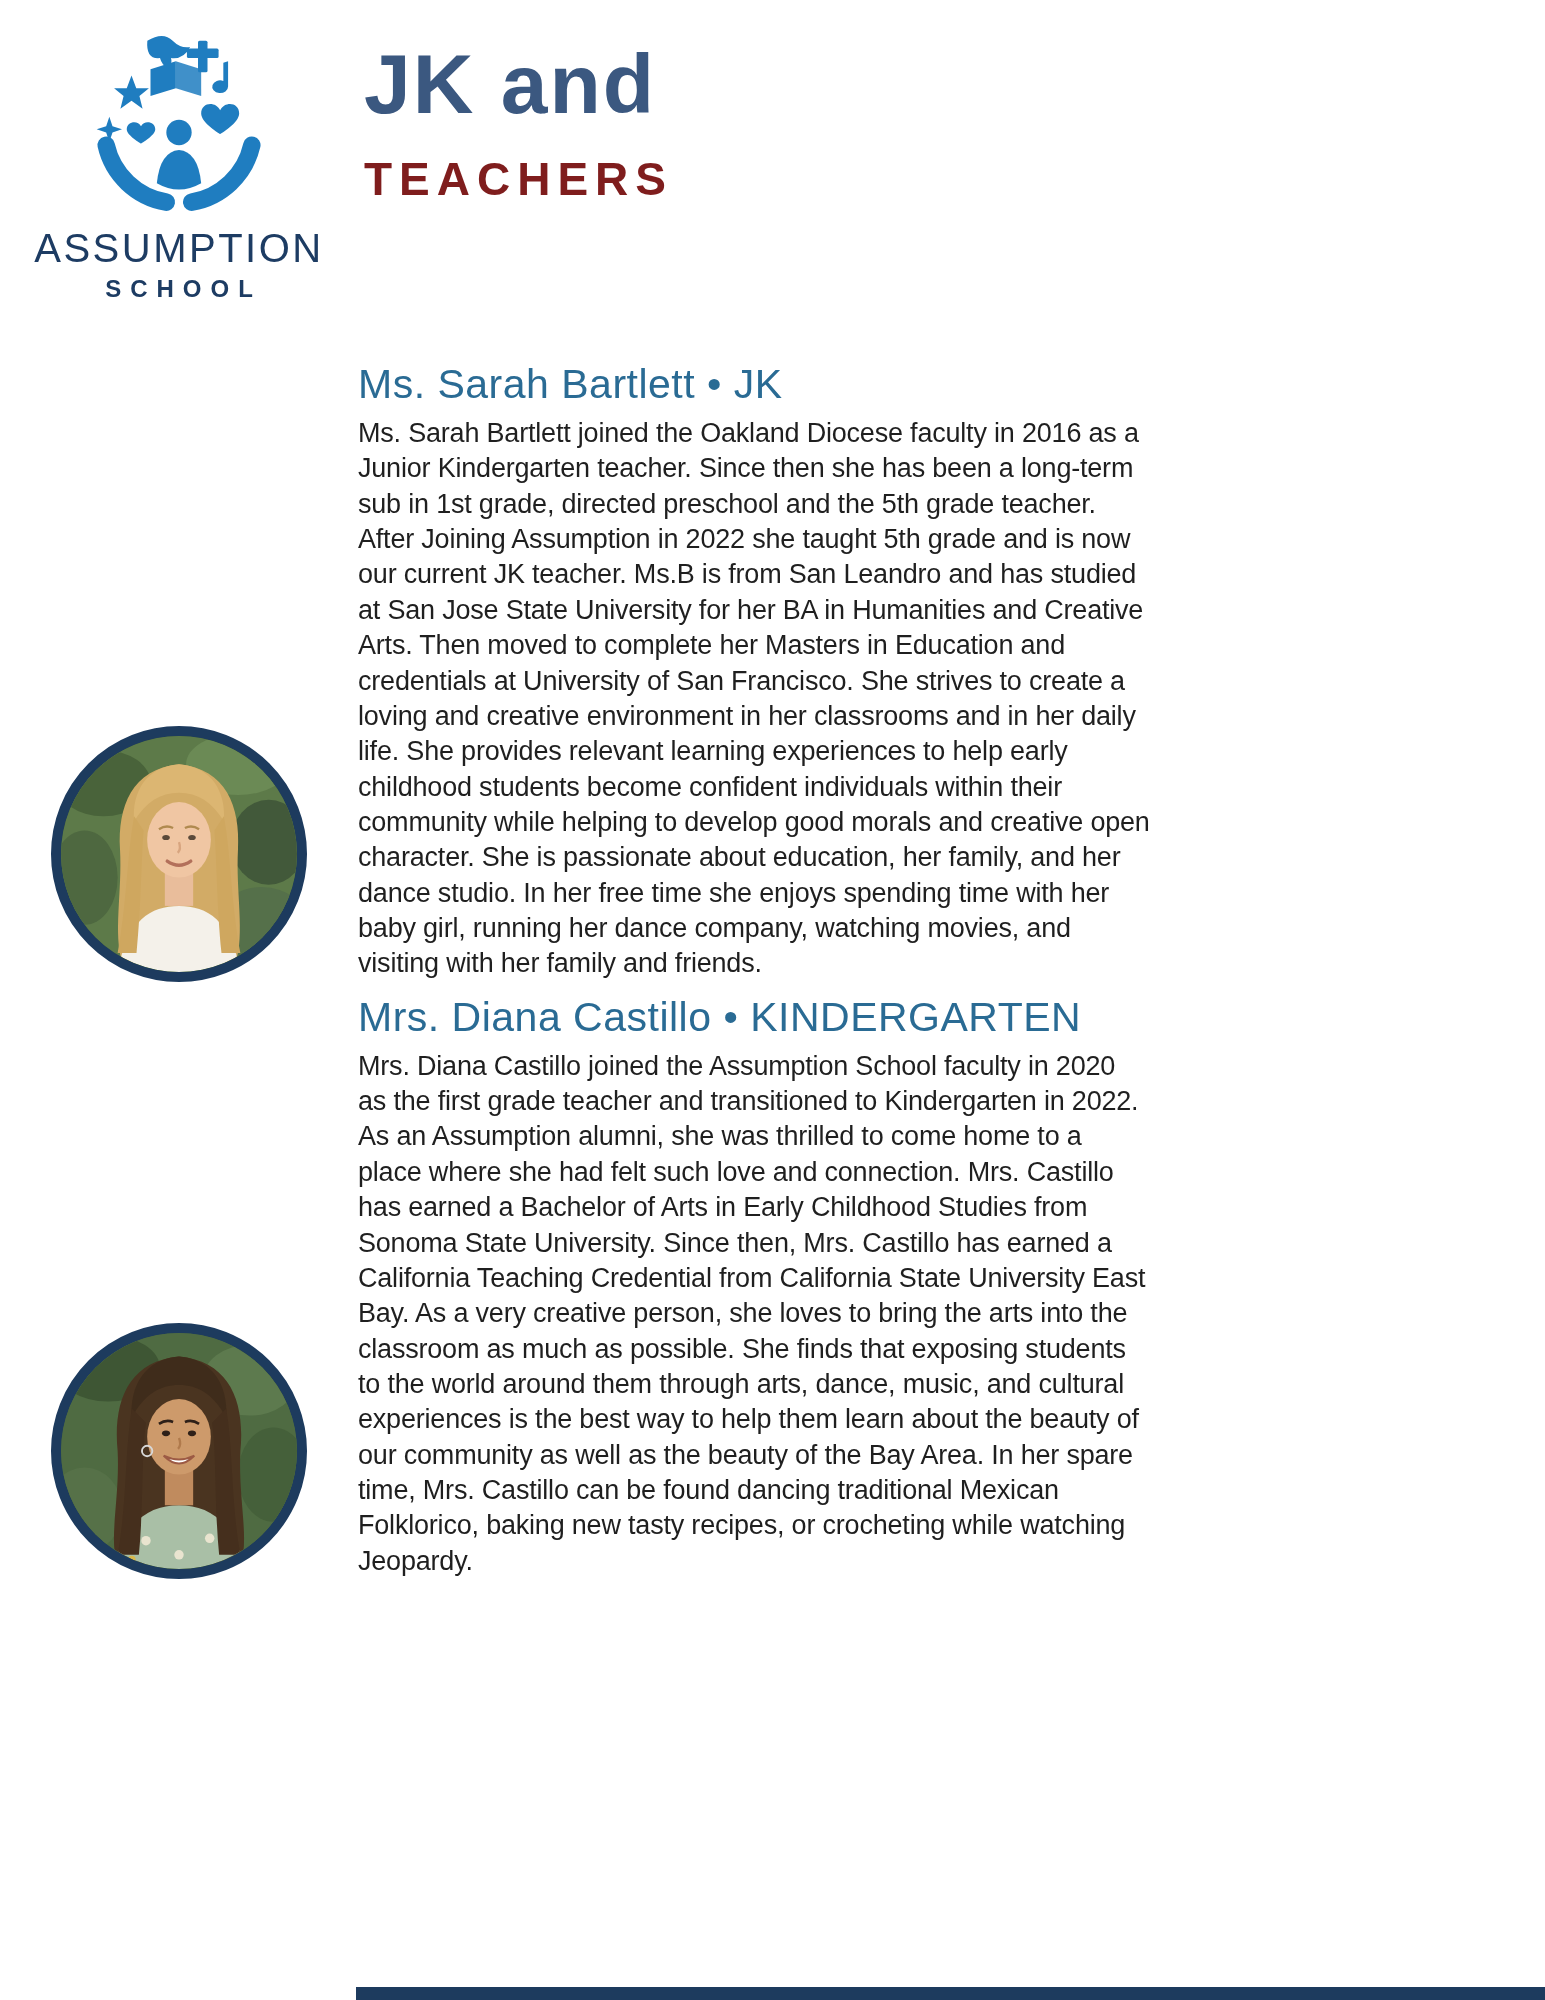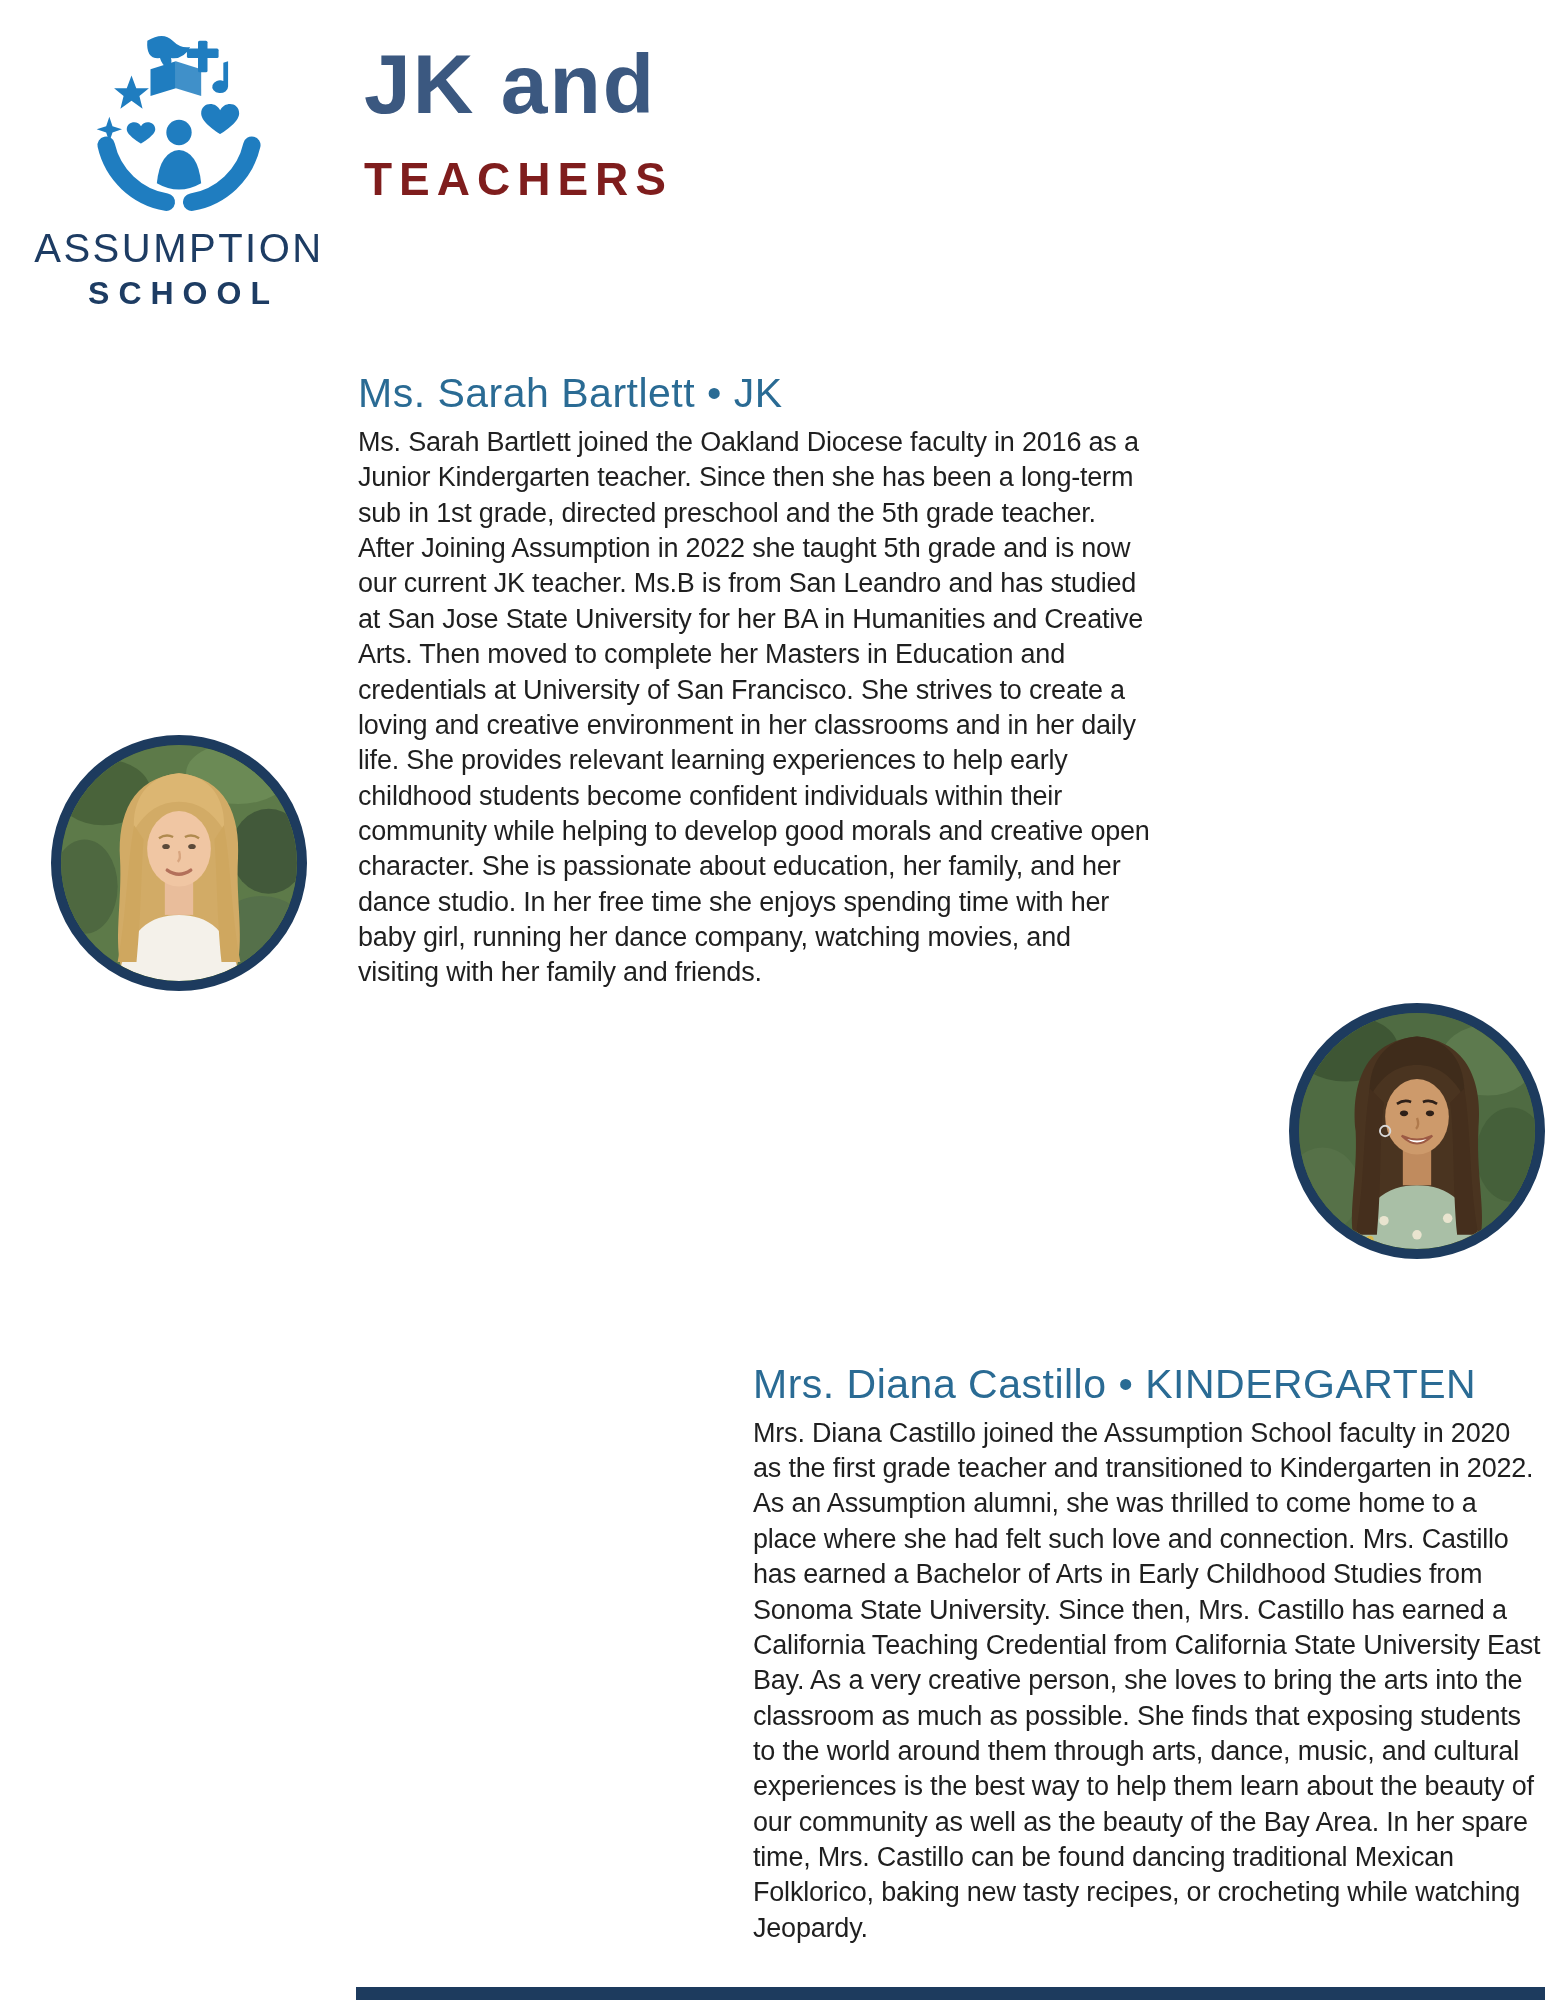--- a/index.html
+++ b/index.html
@@ -15,37 +15,37 @@
 
   
   .header-row { display:flex; padding-top:28px; }
   .logo-col { flex:0 0 358px; text-align:center; }
   .logo-icon svg { display:block; margin:0 auto; }
   .logo-name {
     font-size:40px; font-weight:400; letter-spacing:2.5px;
     color:#1d3c63; margin-top:8px;
   }
   .logo-school {
-    font-size:32px; font-weight:700; letter-spacing:9px; text-indent:9px;
+    font-size:24px; font-weight:700; letter-spacing:9px; text-indent:9px;
     color:#1d3c63; margin-top:4px;
   }
   .title-col { padding-left:6px; padding-top:12px; }
   .title-line {
     font-size:84px; line-height:1.05; font-weight:700;
     color:#3b5880; letter-spacing:2px;
   }
   .subtitle {
     font-size:46px; font-weight:700; letter-spacing:7px;
     color:#7f1d1d; margin-top:24px;
   }
 
   
   .teacher { display:flex; align-items:flex-end; }
   .teacher-1 { margin-top:58px; }
-  .teacher-2 { margin-top:12px;flex-direction:column; }
+  .teacher-2 { margin-top:12px; }
   .photo-col { flex:0 0 358px; display:flex; justify-content:center; }
   .photo-ring {
     width:256px; height:256px; border-radius:50%;
     border:10px solid #1d3b5e; overflow:hidden; background:#4f6b42;
     flex:0 0 auto;
   }
   .photo-ring svg { display:block; width:100%; height:100%; }
   .text-col { width:792px; }
   .teacher-heading {
     font-size:41px; font-weight:400; color:#2a6b94;

